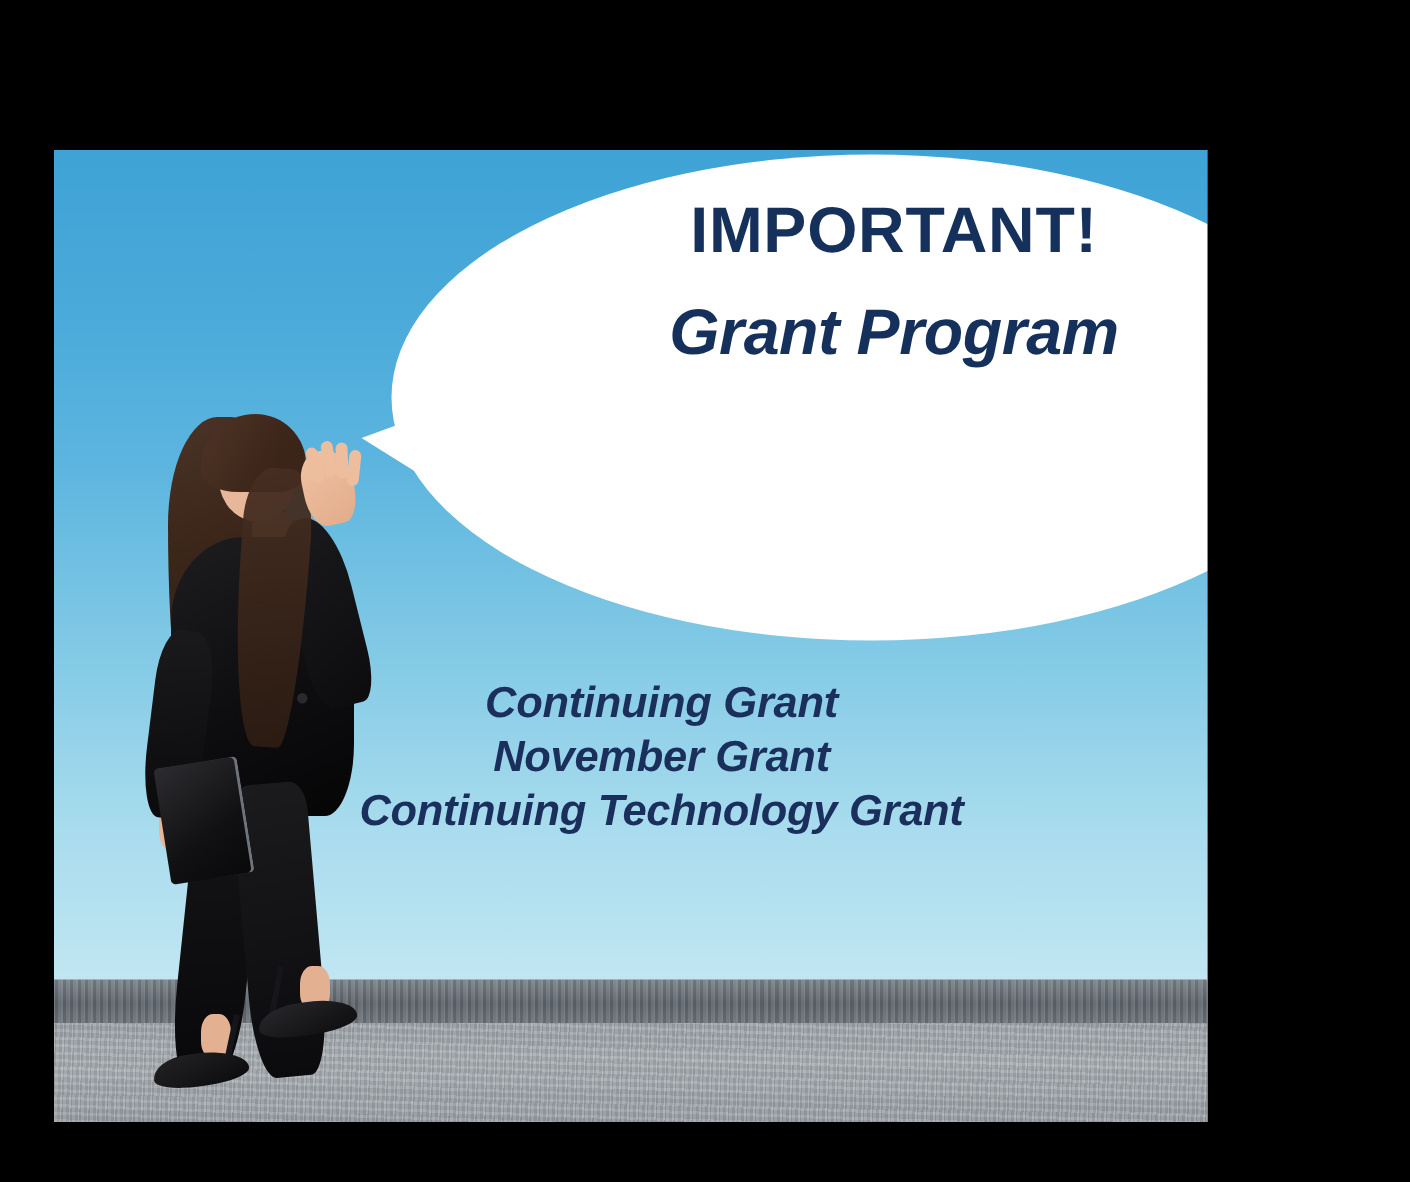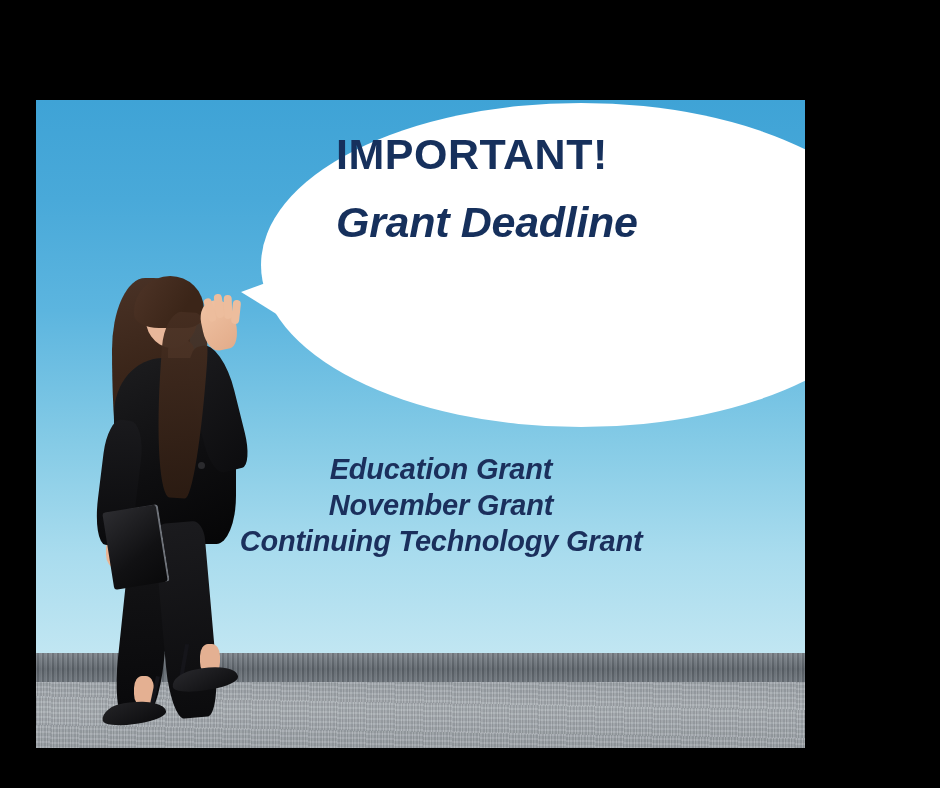--- a/index.html
+++ b/index.html
@@ -80,21 +80,21 @@
     width: 769px; height: 648px;
     pointer-events: none;
   }
 
   
   .bubble-text {
     position: absolute;
     left: 300px;
     top: 32px;
     width: 520px;
-    text-align: left;
+    text-align: center;
     color: #16305C;
     line-height: 1.06;
   }
   .t-important {
     font-size: 43px;
     font-weight: 700;
     letter-spacing: 0.5px;
     margin: 0 0 22px 0;
   }
   .t-line {
@@ -364,23 +364,23 @@
       <div class="w ankle-r"></div>
       <div class="w heel-r"></div>
       <div class="w shoe-r"></div>
       <div class="w ankle-l"></div>
       <div class="w heel-l"></div>
       <div class="w shoe-l"></div>
     </div>
 
     <div class="bubble-text">
       <div class="t-important">IMPORTANT!</div>
-      <div class="t-line">Grant Deadline</div>
+      <div class="t-line">Grant Program</div>
     </div>
 
     <div class="grants">
-      <div class="g-line">Education Grant</div>
+      <div class="g-line">Continuing Grant</div>
       <div class="g-line">November Grant</div>
       <div class="g-line">Continuing Technology Grant</div>
     </div>
 
   </div>
 </div>
 
 </body></html>

